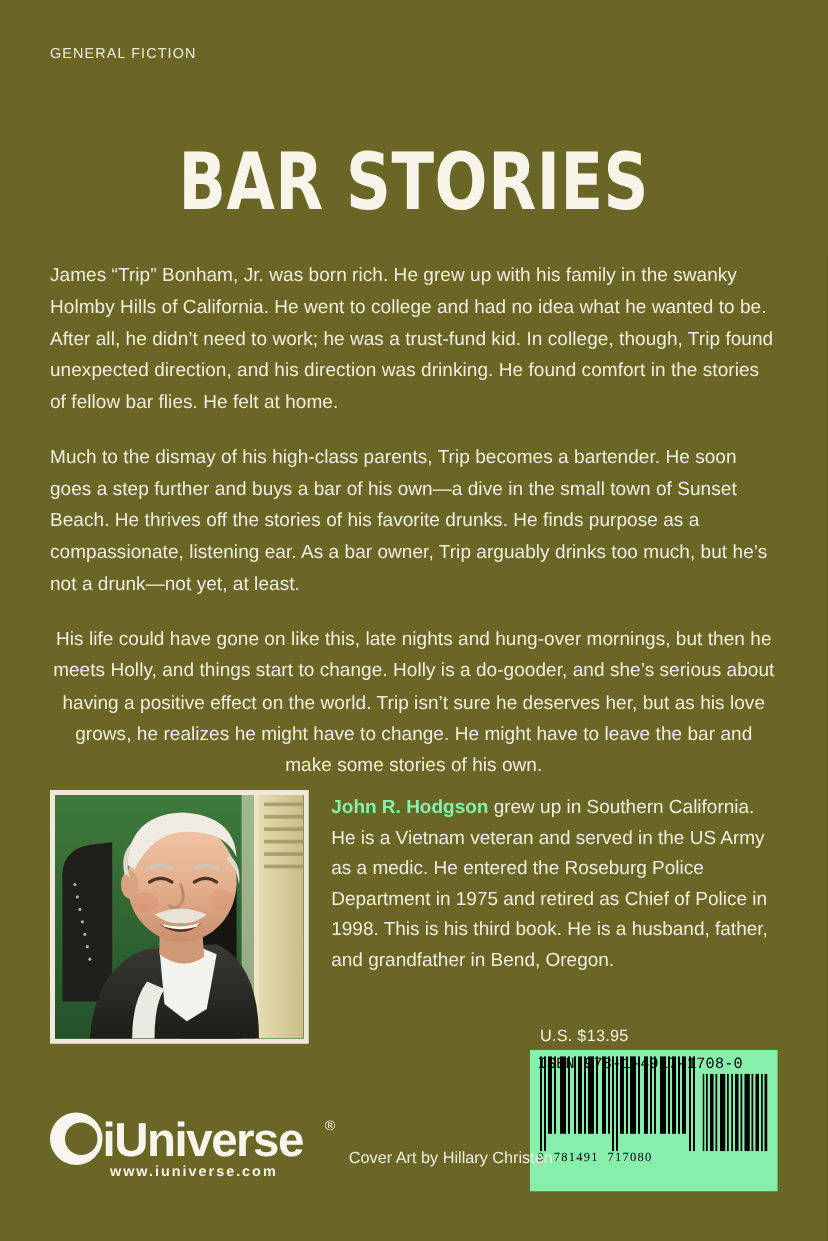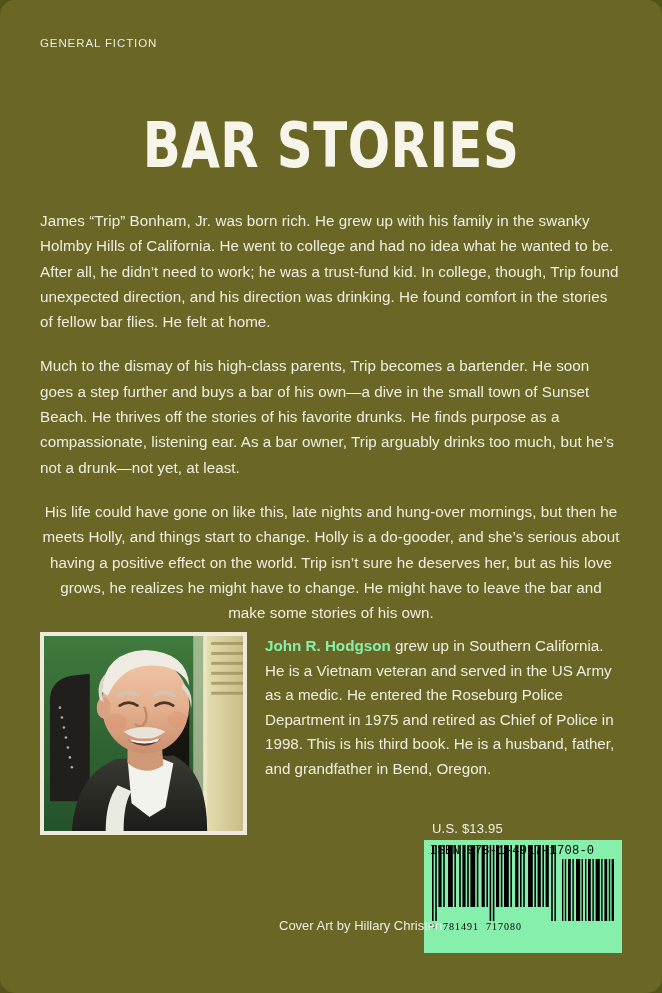--- a/index.html
+++ b/index.html
@@ -198,21 +198,21 @@
     top: 918px;
     font-family: Liberation Sans, sans-serif;
     font-size: 13px;
     color: #efebdf;
     white-space: nowrap;
   }
 </style>
 </head>
 <body>
 
-<div id="cover" style="background: rgb(106, 103, 38); border-radius: 15px;">
+<div id="cover" style="background: rgb(106, 103, 38);">
 
   <div class="genre">GENERAL FICTION</div>
 
   <div class="title">BAR STORIES</div>
 
   <div class="blurb">
     <p>James “Trip” Bonham, Jr. was born rich. He grew up with his family in the swanky Holmby Hills of California. He went to college and had no idea what he wanted to be. After all, he didn’t need to work; he was a trust-fund kid. In college, though, Trip found unexpected direction, and his direction was drinking. He found comfort in the stories of fellow bar flies. He felt at home.</p>
     <p>Much to the dismay of his high-class parents, Trip becomes a bartender. He soon goes a step further and buys a bar of his own—a dive in the small town of Sunset Beach. He thrives off the stories of his favorite drunks. He finds purpose as a compassionate, listening ear. As a bar owner, Trip arguably drinks too much, but he’s not a drunk—not yet, at least.</p>
     <p>His life could have gone on like this, late nights and hung-over mornings, but then he meets Holly, and things start to change. Holly is a do-gooder, and she’s serious about having a positive effect on the world. Trip isn’t sure he deserves her, but as his love grows, he realizes he might have to change. He might have to leave the bar and make some stories of his own.</p>
   </div>
@@ -363,16 +363,29 @@
               <rect x="42.4" y="0" width="2.8" height="62"></rect>
             <rect x="46.8" y="0" width="1.4" height="62"></rect>
               <rect x="49.6" y="0" width="2.4" height="62"></rect>
           </g>
         </svg>
       </div>
     </div>
     <div class="ean-digits"><span class="lead">9</span><span class="grp">781491</span><span>717080</span></div>
   </div>
 
+  <div class="logo">
+    <svg width="240" height="48" viewBox="0 0 240 48">
+
+      <g>
+        <path d="M23 2 A21 21 0 1 0 23 44 A21 21 0 1 0 23 2 Z
+                 M27 10 A13 13 0 1 1 27 36 A13 13 0 1 1 27 10 Z" fill="#f7f5ee" fill-rule="evenodd"></path>
+      </g>
+
+      <text x="44" y="37" font-family="'Liberation Sans', sans-serif" font-size="38" font-weight="700" fill="#f7f5ee" letter-spacing="-1.2">iUniverse</text>
+      <text x="222" y="16" font-family="'Liberation Sans', sans-serif" font-size="11" fill="#f7f5ee">®</text>
+    </svg>
+    <div class="logo-url">www.iuniverse.com</div>
+  </div>
 
   <div class="art-credit">Cover Art by Hillary Christen</div>
 
 </div>
 
 </body></html>

